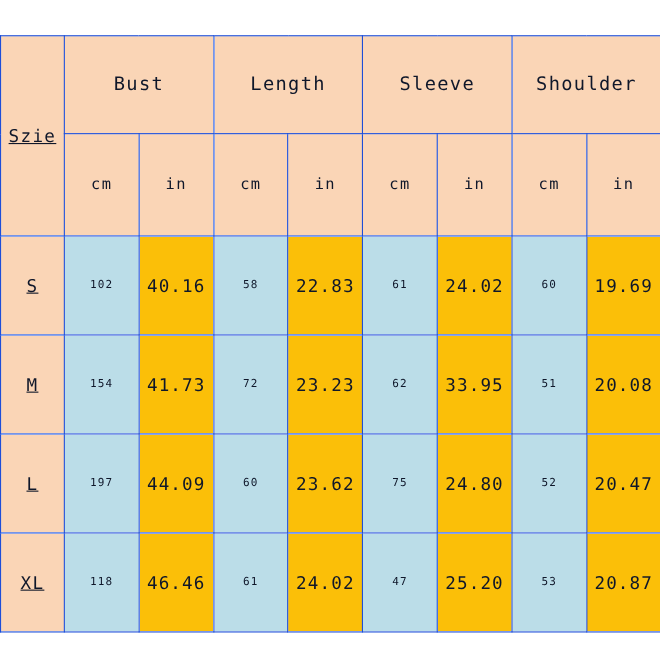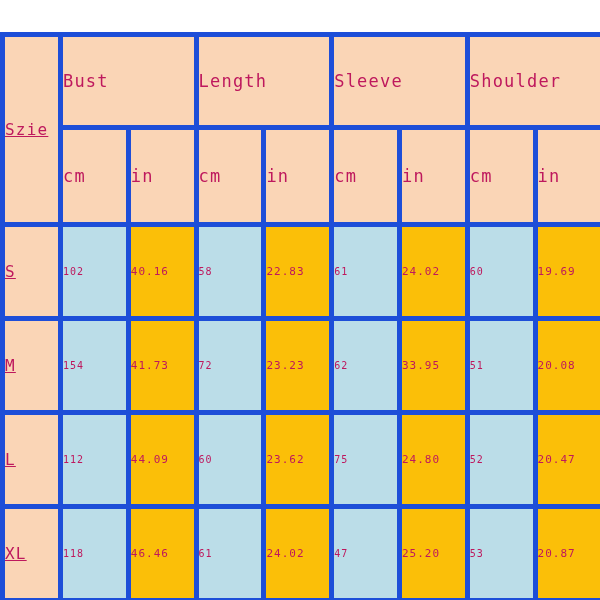--- a/index.html
+++ b/index.html
@@ -22,62 +22,62 @@
   }
 
   table.size-chart {
     border-collapse: collapse;
     table-layout: fixed;
     width: 601px;
     border-spacing: 0;
   }
 
   table.size-chart td {
-    border: 5px solid #1d4ed8;
-    text-align: left;
+    border: 1px solid #1d4ed8;
+    text-align: center;
     vertical-align: middle;
     font-family: "DejaVu Sans Mono", "Liberation Mono", monospace;
-    color: #be185d;
+    color: #0f172a;
     padding: 0;
     overflow: hidden;
     white-space: nowrap;
   }
 
   
   col.c-size { width: 58px; }
   col.c-data { width: 67.8px; }
 
   .cell-head {
     background: #fad5b6;
     font-size: 17px;
     letter-spacing: 1.2px;
     color: #3b3530;
   }
   .cell-subhead {
     background: #fad5b6;
-    font-size: 17px;
+    font-size: 14px;
     letter-spacing: 1.2px;
     color: #3b3530;
   }
   .cell-size {
     background: #fad5b6;
     font-size: 16px;
     letter-spacing: 1.2px;
     color: #3b3530;
     text-decoration: underline;
   }
   .cell-cm {
     background: #bbdde8;
     font-size: 10px;
     letter-spacing: 1px;
     color: #2c3a44;
   }
   .cell-in {
     background: #fbbf08;
-    font-size: 11px;
+    font-size: 16px;
     letter-spacing: 1px;
     color: #4a3a10;
   }
 
   .row-head-top td { height: 88px; }
   .row-head-sub td { height: 92px; }
   .row-data td { height: 89px; }
   .row-data-last td { height: 89px; }
 </style>
 </head>
@@ -134,21 +134,21 @@
         <td class="cell-cm">72</td>
         <td class="cell-in">23.23</td>
         <td class="cell-cm">62</td>
         <td class="cell-in">33.95</td>
         <td class="cell-cm">51</td>
         <td class="cell-in">20.08</td>
       </tr>
 
       <tr class="row-data">
         <td class="cell-size">L</td>
-        <td class="cell-cm">112</td>
+        <td class="cell-cm">197</td>
         <td class="cell-in">44.09</td>
         <td class="cell-cm">60</td>
         <td class="cell-in">23.62</td>
         <td class="cell-cm">75</td>
         <td class="cell-in">24.80</td>
         <td class="cell-cm">52</td>
         <td class="cell-in">20.47</td>
       </tr>
 
       <tr class="row-data-last">

